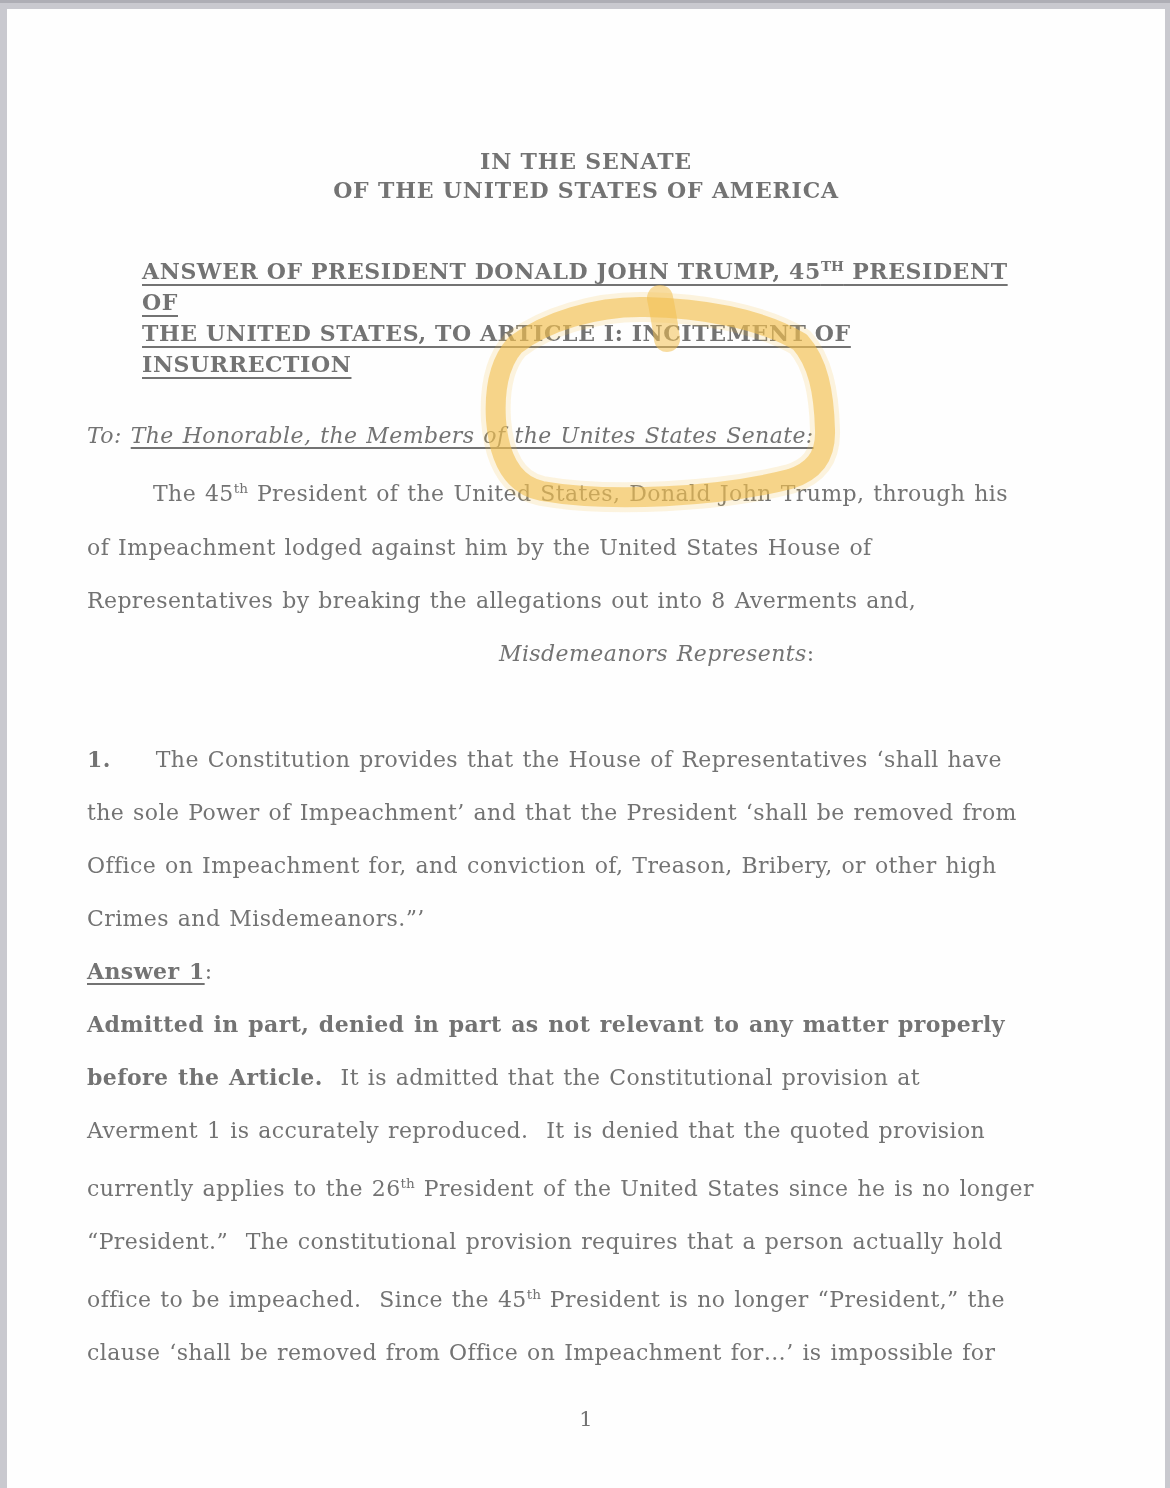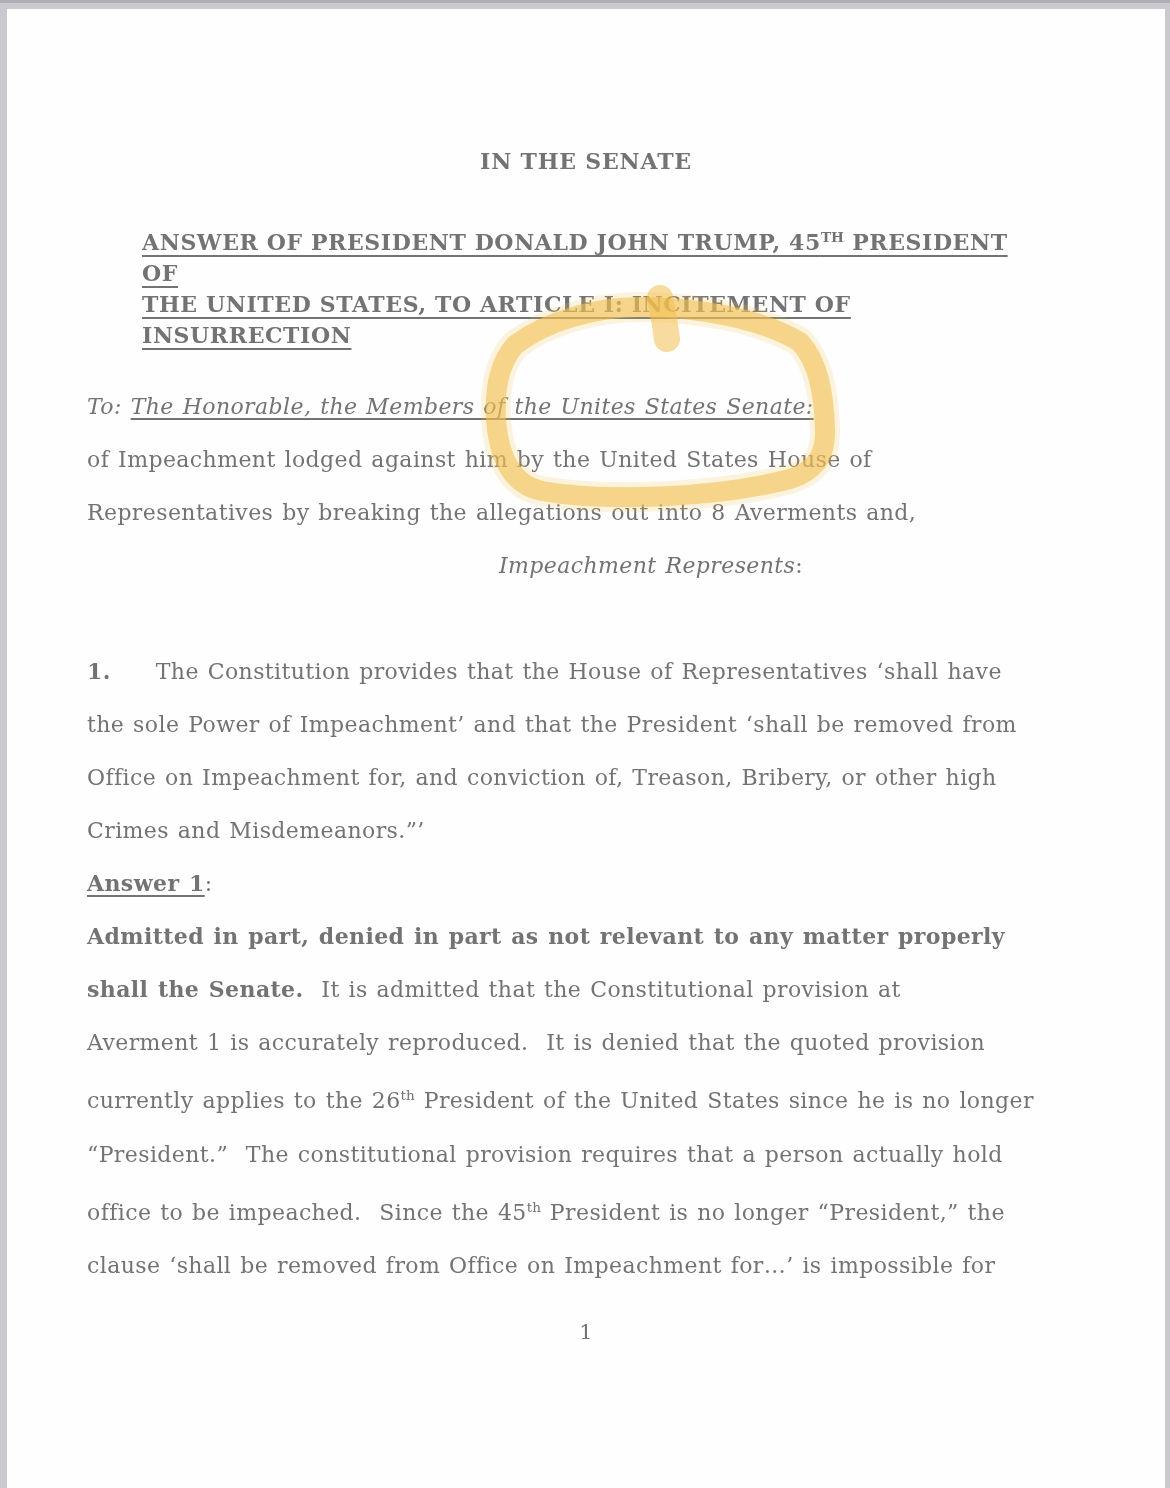--- a/index.html
+++ b/index.html
@@ -64,40 +64,42 @@
   }
 </style>
 </head>
 <body>
 
 <div class="stage">
   <div class="page">
 
     <div class="court-title">
         <div class="line"><span>IN THE SENATE</span></div>
+        <div class="line"><span>OF THE UNITED STATES OF AMERICA</span></div>
       </div>
 
     <div class="heading">
         <div class="line"><span>ANSWER OF PRESIDENT DONALD JOHN TRUMP, 45</span><span class="seg-s">TH</span><span> PRESIDENT OF</span></div>
         <div class="line"><span>THE UNITED STATES, TO ARTICLE I: INCITEMENT OF INSURRECTION</span></div>
       </div>
 
     <div class="doc-body">
         <div class="line"><span class="seg-i">To: </span><span class="seg-i seg-u">The Honorable, the Members of the Unites States Senate:</span></div>
+        <div class="line" style="padding-left: 66px;"><span>The 45</span><span class="seg-s">th</span><span> President of the United States, Donald John Trump, through his</span></div>
         <div class="line"><span>of Impeachment lodged against him by the United States House of</span></div>
         <div class="line"><span>Representatives by breaking the allegations out into 8 Averments and,</span></div>
-        <div class="line" style="padding-left: 412px;"><span class="seg-i">Impeachment Represents</span><span>:</span></div>
+        <div class="line" style="padding-left: 412px;"><span class="seg-i">Misdemeanors Represents</span><span>:</span></div>
         <div class="line"></div>
         <div class="line"><span class="seg-b">1.</span><span style="display: inline-block; width: 45px;"></span><span>The Constitution provides that the House of Representatives ‘shall have</span></div>
         <div class="line"><span>the sole Power of Impeachment’ and that the President ‘shall be removed from</span></div>
         <div class="line"><span>Office on Impeachment for, and conviction of, Treason, Bribery, or other high</span></div>
         <div class="line"><span>Crimes and Misdemeanors.”’</span></div>
         <div class="line"><span class="seg-b seg-u">Answer 1</span><span>:</span></div>
         <div class="line"><span class="seg-b">Admitted in part, denied in part as not relevant to any matter properly</span></div>
-        <div class="line"><span class="seg-b">shall the Senate.</span><span>&nbsp; It is admitted that the Constitutional provision at</span></div>
+        <div class="line"><span class="seg-b">before the Article.</span><span>&nbsp; It is admitted that the Constitutional provision at</span></div>
         <div class="line"><span>Averment 1 is accurately reproduced.&nbsp; It is denied that the quoted provision</span></div>
         <div class="line"><span>currently applies to the 26</span><span class="seg-s">th</span><span> President of the United States since he is no longer</span></div>
         <div class="line"><span>“President.”&nbsp; The constitutional provision requires that a person actually hold</span></div>
         <div class="line"><span>office to be impeached.&nbsp; Since the 45</span><span class="seg-s">th</span><span> President is no longer “President,” the</span></div>
         <div class="line"><span>clause ‘shall be removed from Office on Impeachment for…’ is impossible for</span></div>
       </div>
 
     <div class="page-number">1</div>
 
     <svg class="marker" width="1158" height="1479" viewBox="0 0 1158 1479">

